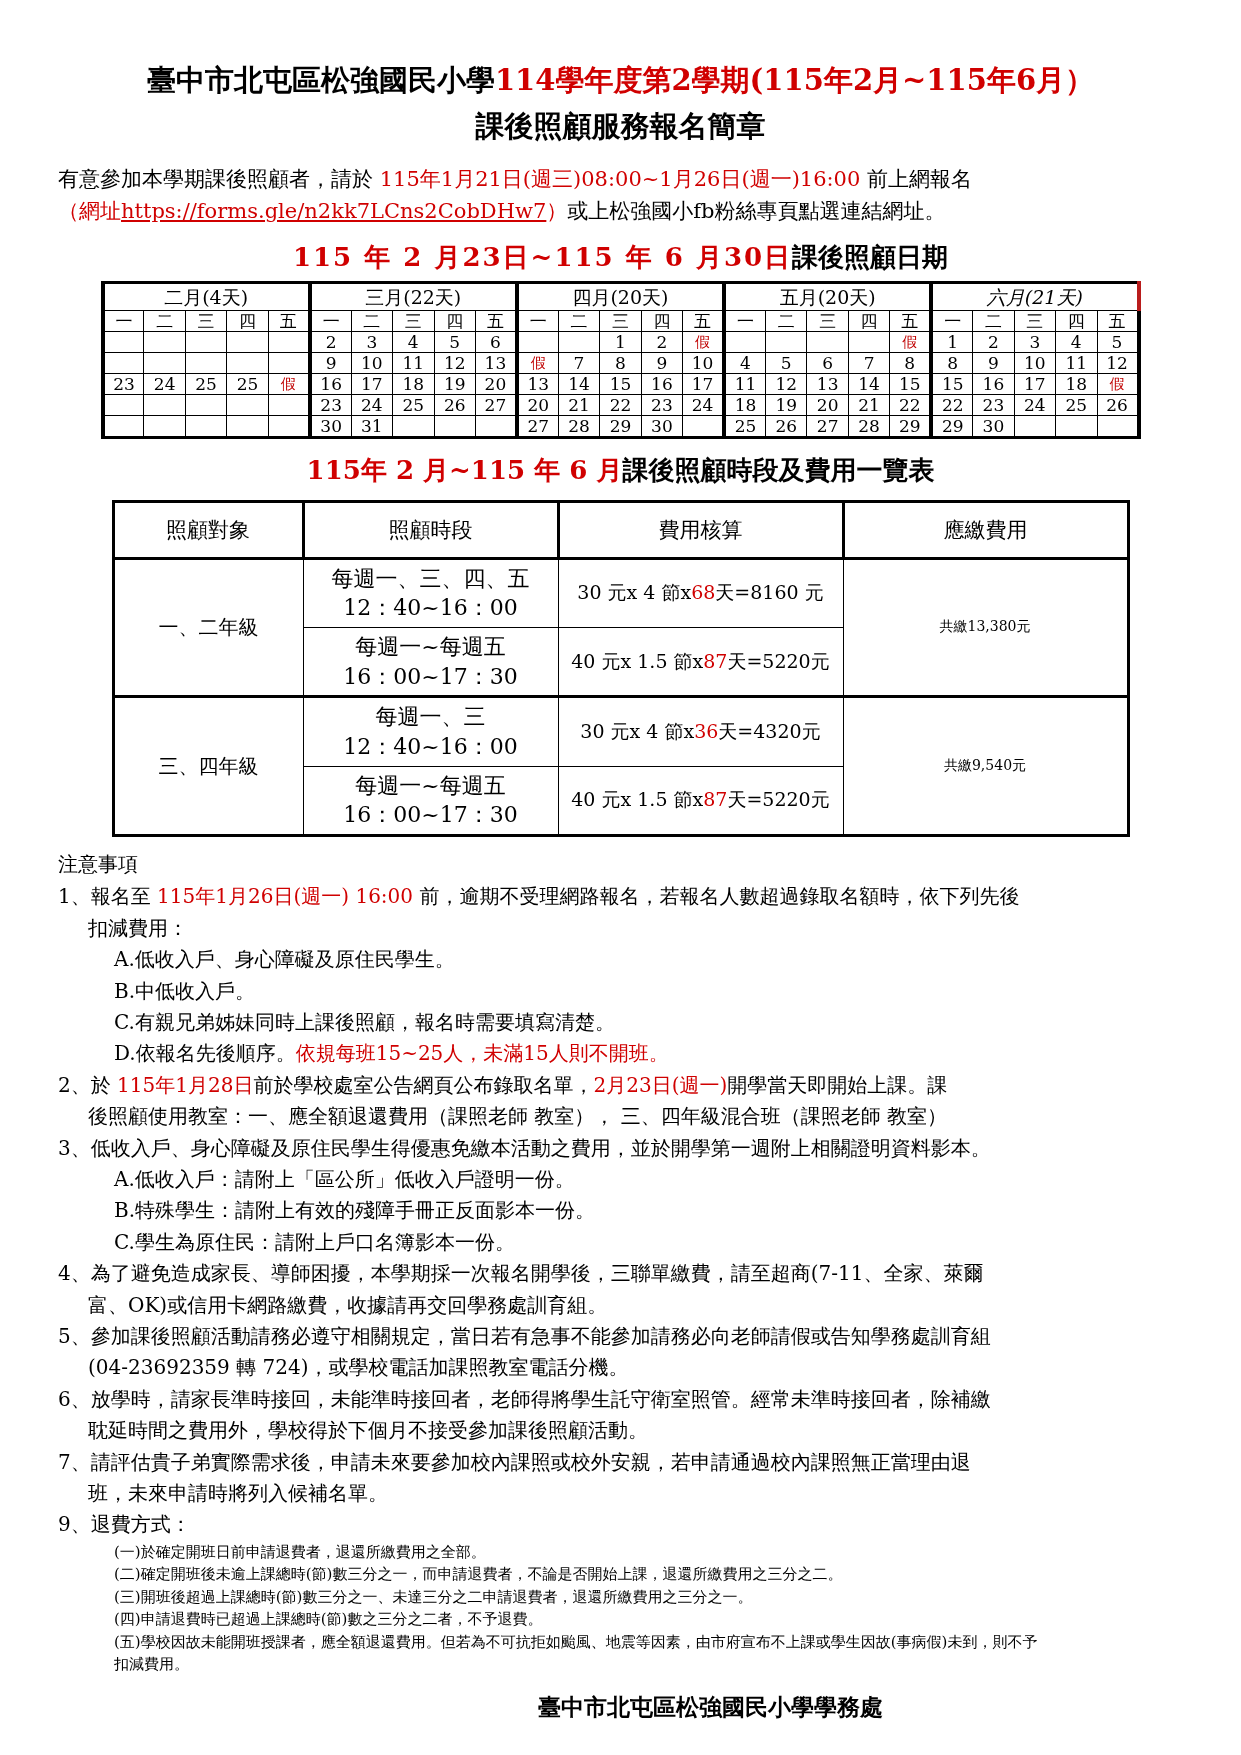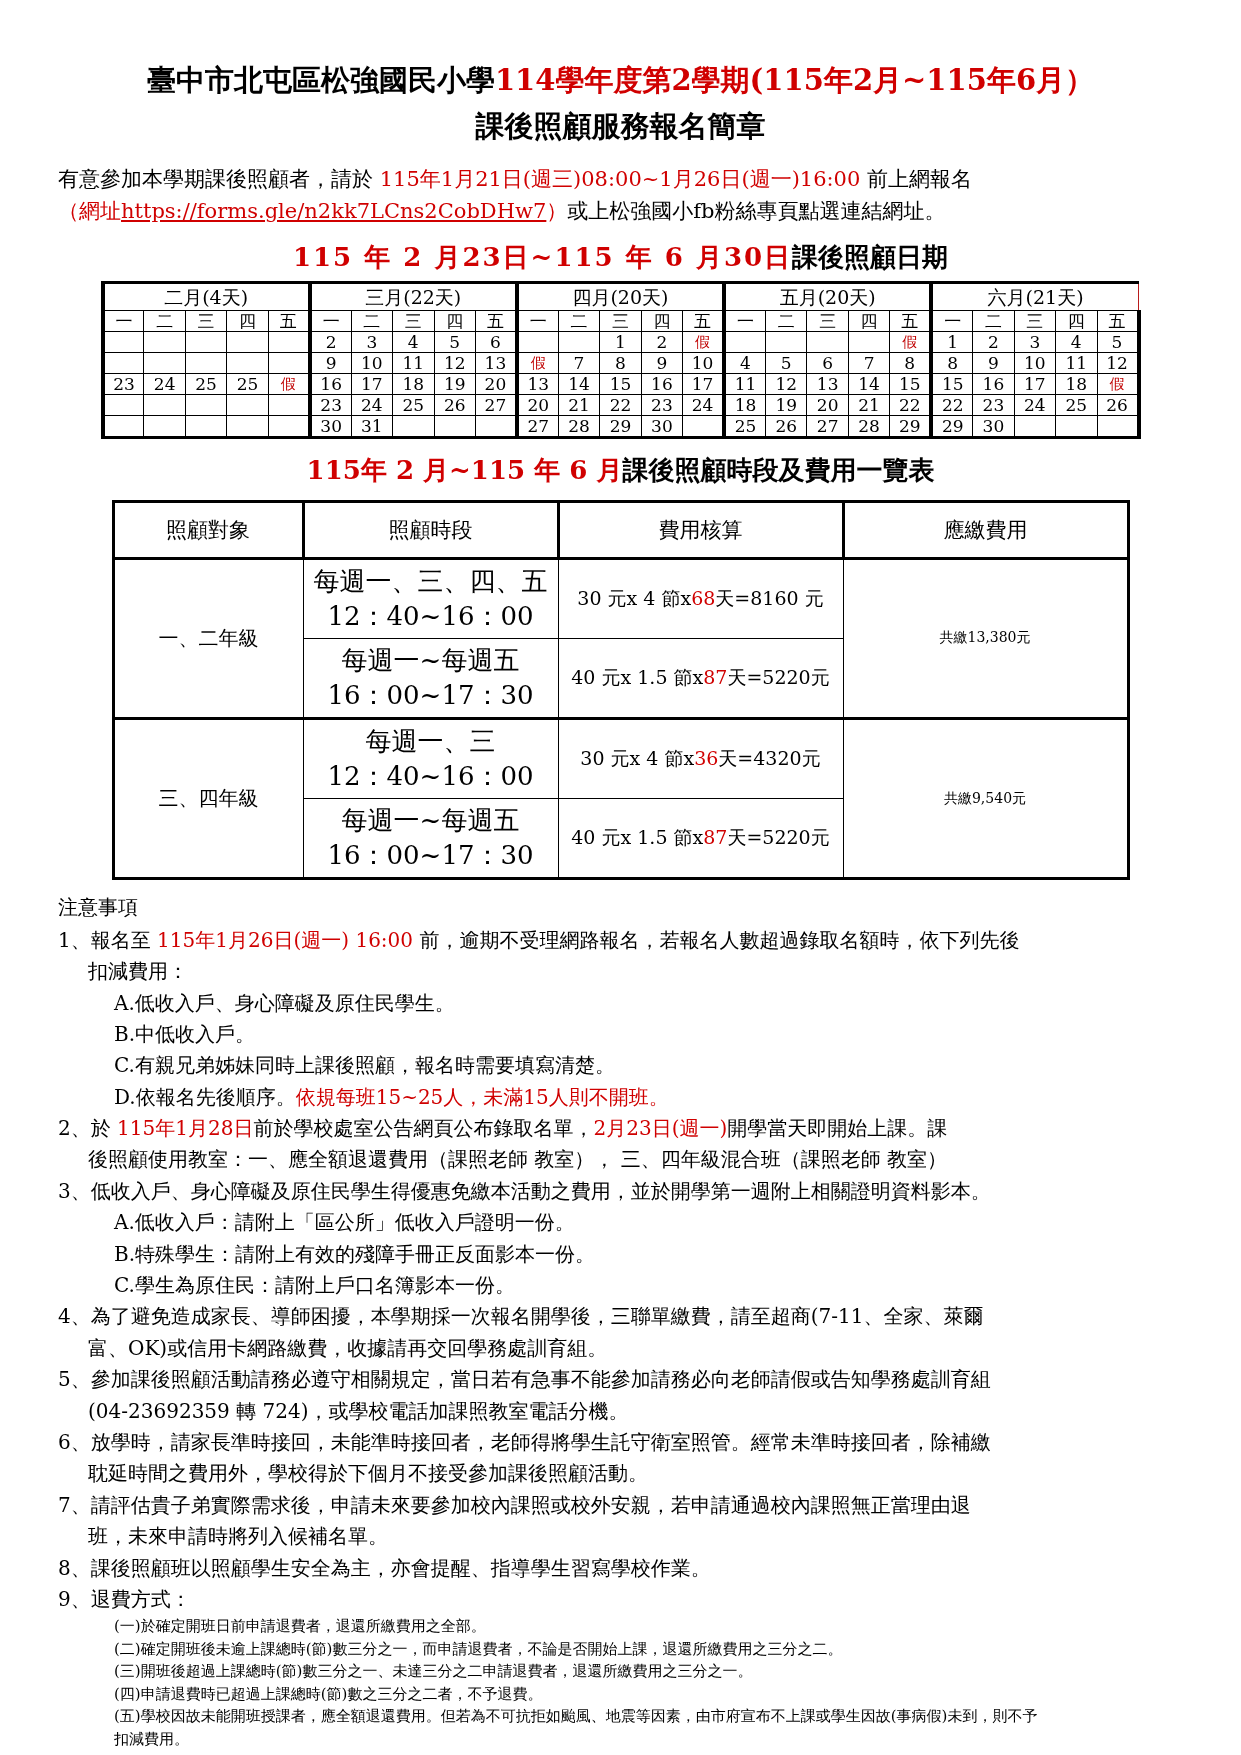--- a/index.html
+++ b/index.html
@@ -31,39 +31,39 @@
     height:20px;
     text-align:center;
     vertical-align:middle;
     font-size:17px;
     font-weight:normal;
     padding:0;
     line-height:18px;
   }
   table.cal th.mon { font-size:19px; height:26px; }
   table.cal .sep { border-left:4px solid #000; }
-  table.cal .sepR { border-right:1px solid #b91c1c; }
+  table.cal .sepR { border-right:4px solid #b91c1c;font-style:italic; }
   table.cal tr.topline td, table.cal tr.topline th { border-top:3px solid #000; }
   table.cal tr.botline td { border-bottom:3px solid #000; }
   table.cal td.hol { color:#c00000; font-size:15px; }
 
   
   .fee-title { text-align:center; font-size:26px; font-weight:bold; margin:14px 0 8px 0; }
 
   
   table.fee { border-collapse:collapse; width:1018px; margin:12px auto; table-layout:fixed; }
   table.fee td, table.fee th {
     border:1px solid #000;
     text-align:center;
     vertical-align:middle;
     font-size:20px;
     padding:4px 2px;
   }
   table.fee th { font-size:21px; height:46px; font-weight:normal; }
-  table.fee .seg { line-height:1.35; font-size:26px; }
+  table.fee .seg { line-height:1.35; font-size:22px; }
   table.fee .calc { font-size:19px; }
   table.fee .tot { font-size:14px; }
   .bt3 { border-top:3px solid #000 !important; }
   .bb3 { border-bottom:3px solid #000 !important; }
   .bl3 { border-left:3px solid #000 !important; }
   .br3 { border-right:3px solid #000 !important; }
 
   
   .notes { font-size:20px; line-height:1.52; margin-top:10px; }
   .notes .hd { font-size:20px; margin-bottom:2px; }
@@ -358,21 +358,20 @@
 
       <div class="note">5、參加課後照顧活動請務必遵守相關規定，當日若有急事不能參加請務必向老師請假或告知學務處訓育組</div>
       <div class="note ind1">(04-23692359 轉 724)，或學校電話加課照教室電話分機。</div>
 
       <div class="note">6、放學時，請家長準時接回，未能準時接回者，老師得將學生託守衛室照管。經常未準時接回者，除補繳</div>
       <div class="note ind1">耽延時間之費用外，學校得於下個月不接受參加課後照顧活動。</div>
 
       <div class="note">7、請評估貴子弟實際需求後，申請未來要參加校內課照或校外安親，若申請通過校內課照無正當理由退</div>
       <div class="note ind1">班，未來申請時將列入候補名單。</div>
 
-      <div class="note">8、課後照顧班以照顧學生安全為主，亦會提醒、指導學生習寫學校作業。</div>
       <div class="note">9、退費方式：</div>
 
       <div class="sub">(一)於確定開班日前申請退費者，退還所繳費用之全部。</div>
       <div class="sub">(二)確定開班後未逾上課總時(節)數三分之一，而申請退費者，不論是否開始上課，退還所繳費用之三分之二。</div>
       <div class="sub">(三)開班後超過上課總時(節)數三分之一、未達三分之二申請退費者，退還所繳費用之三分之一。</div>
       <div class="sub">(四)申請退費時已超過上課總時(節)數之三分之二者，不予退費。</div>
       <div class="sub">(五)學校因故未能開班授課者，應全額退還費用。但若為不可抗拒如颱風、地震等因素，由市府宣布不上課或學生因故(事病假)未到，則不予</div>
       <div class="sub sub2">扣減費用。</div>
     </div>
 

